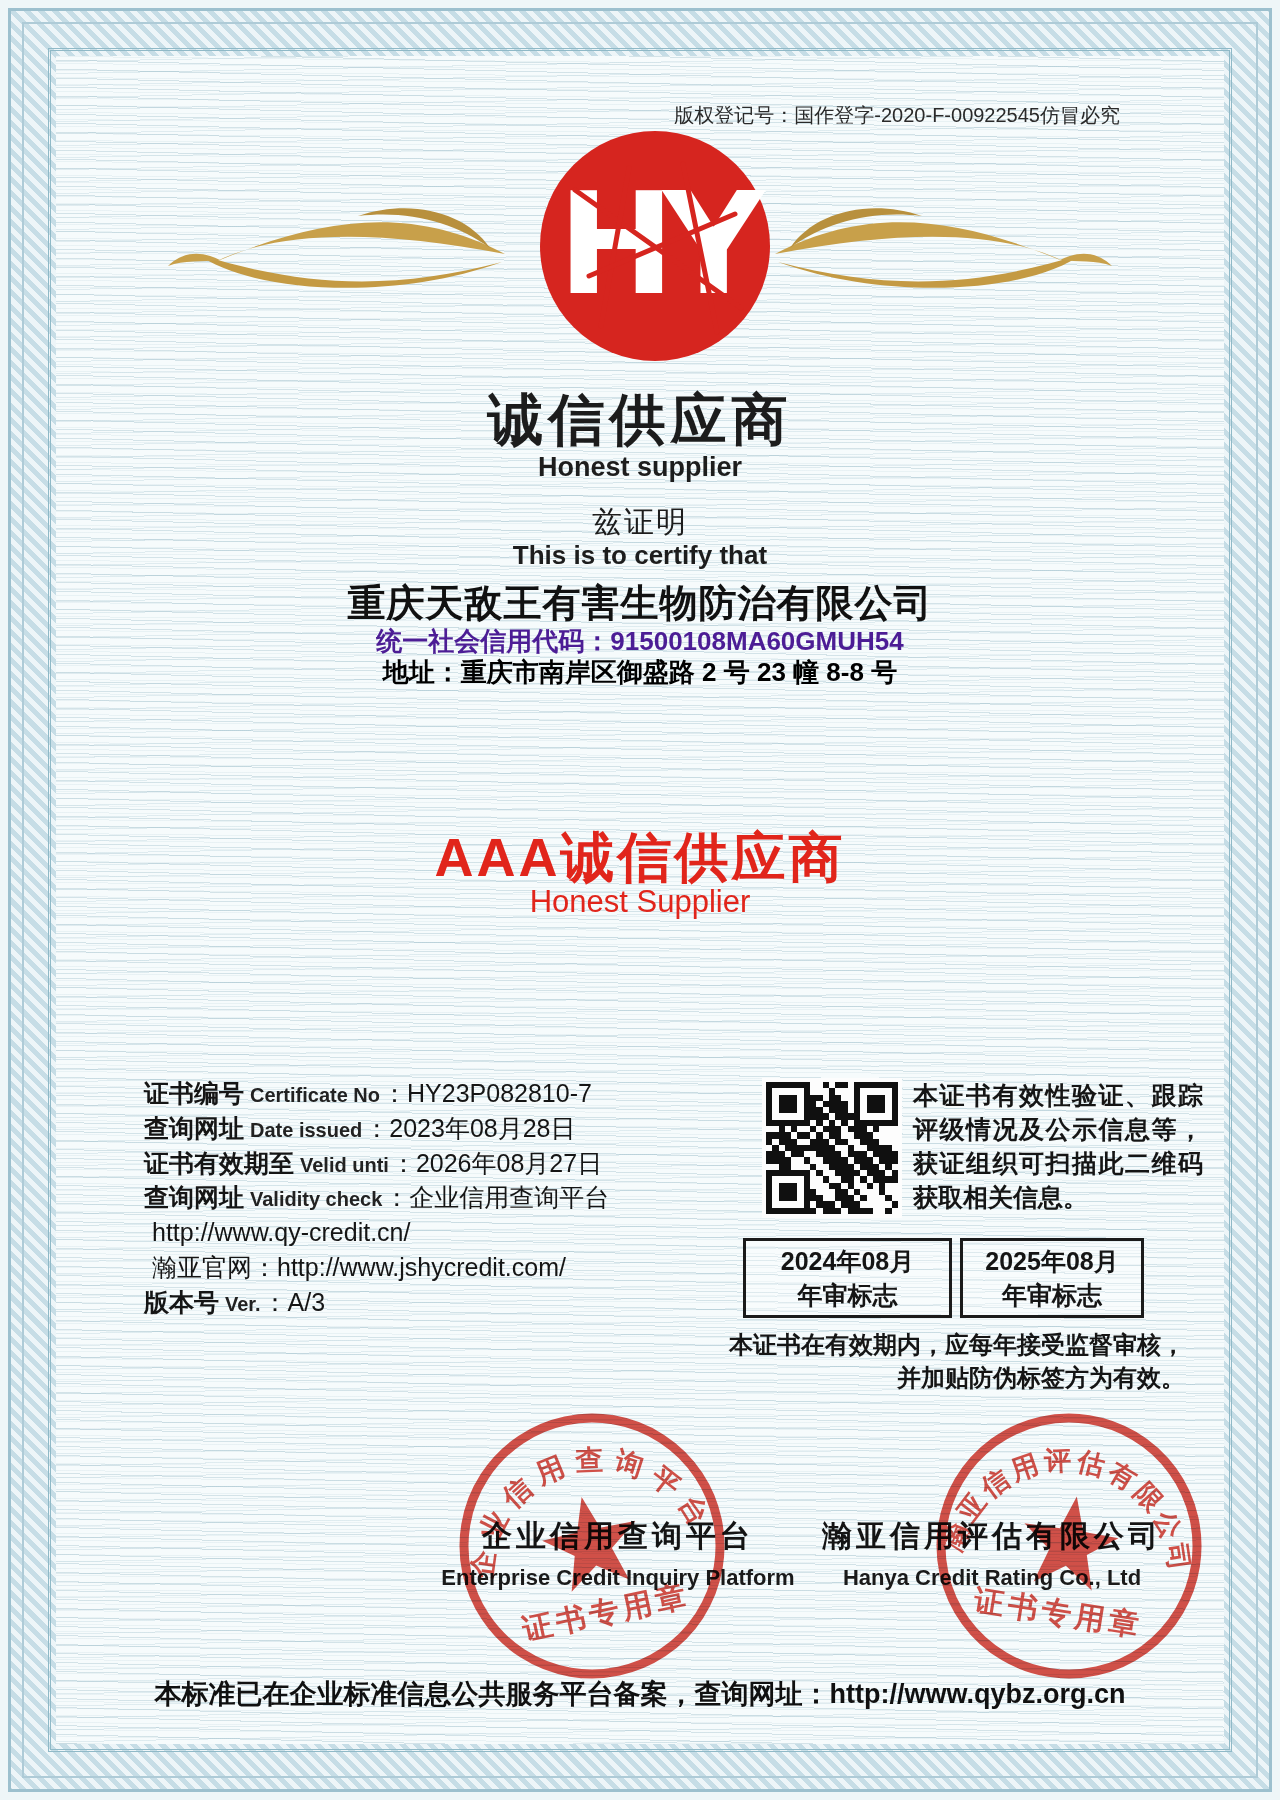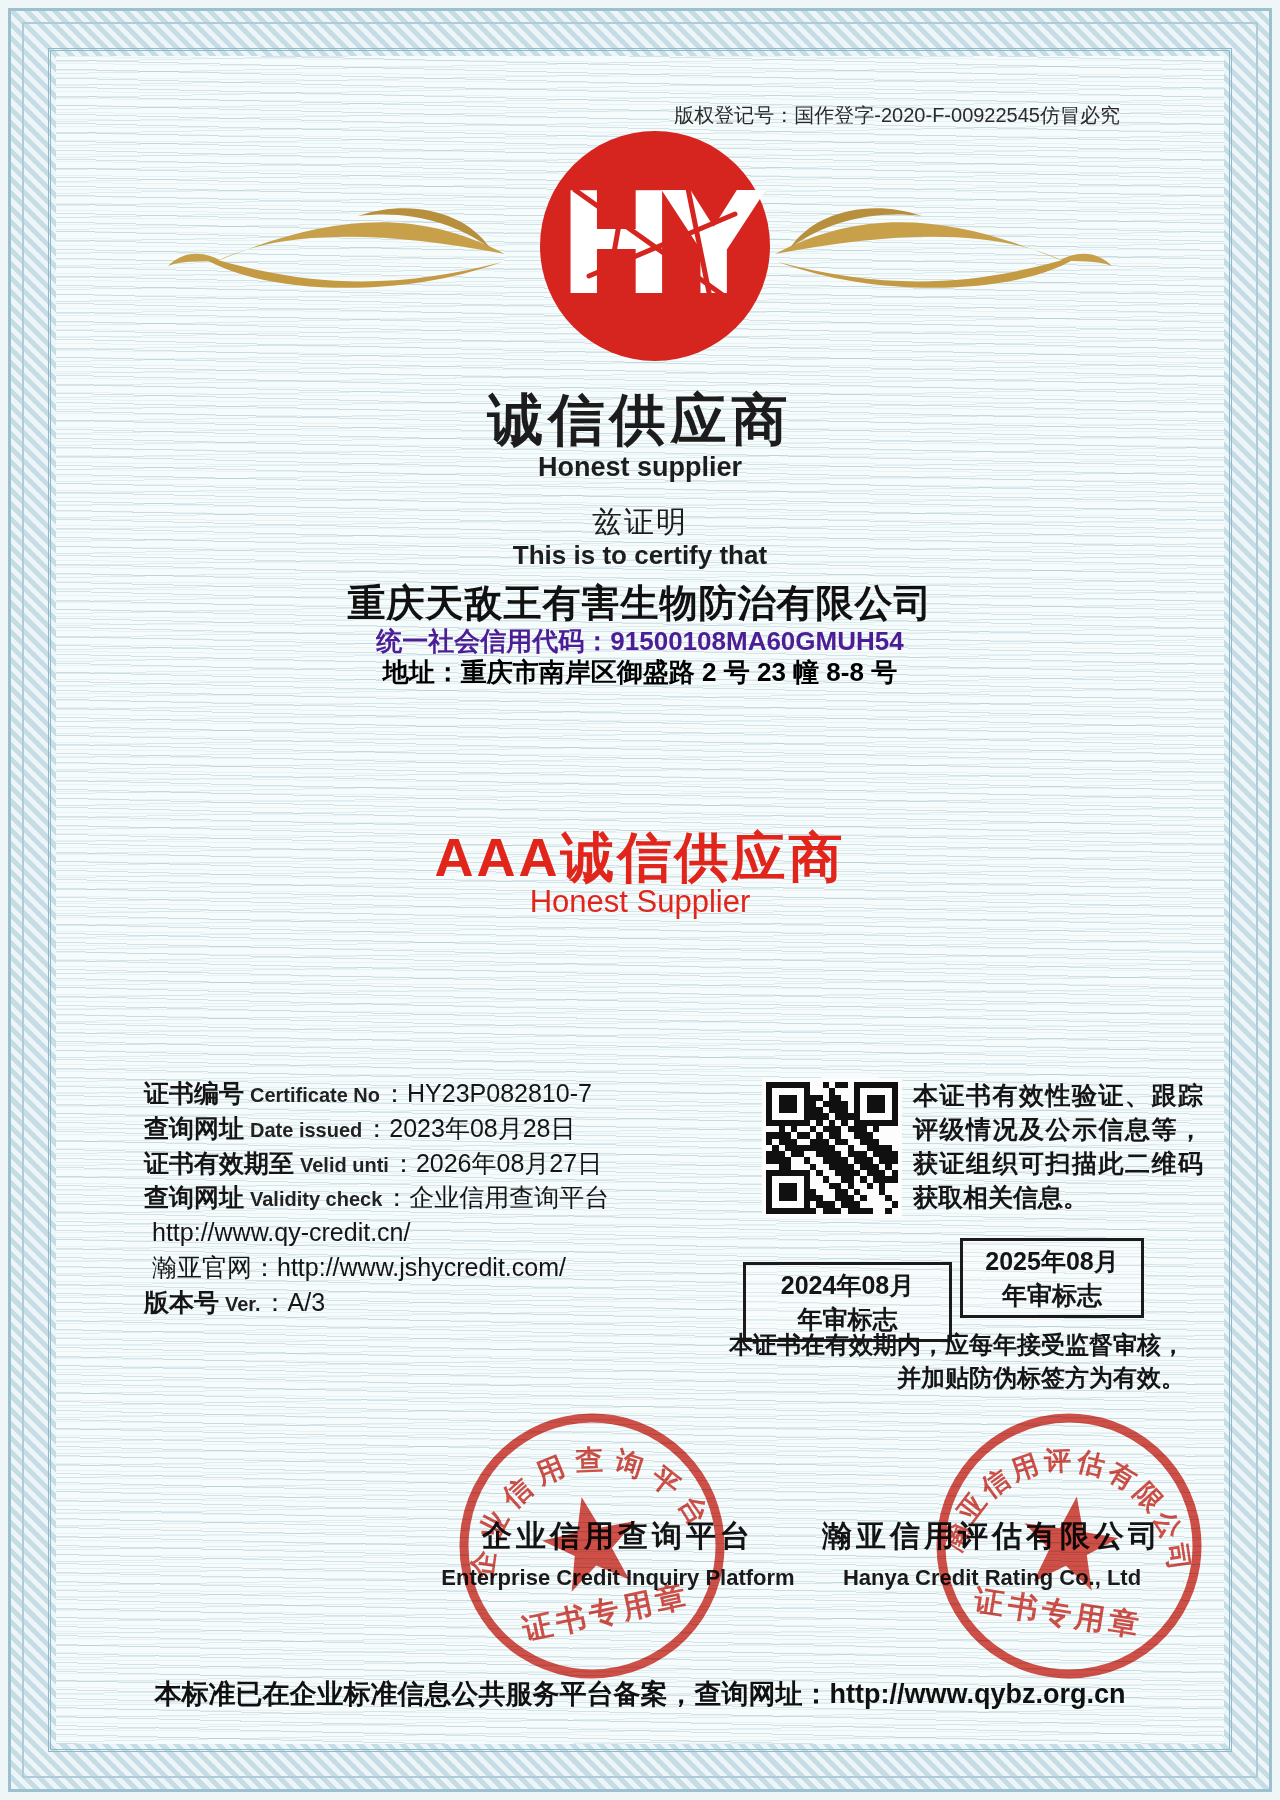--- a/index.html
+++ b/index.html
@@ -61,21 +61,21 @@
   .qr{top:1078px;left:762px;width:140px;height:140px;background:#fdfdfd;
       padding:4px;box-sizing:border-box;display:grid;
       grid-template-columns:repeat(21,1fr);grid-template-rows:repeat(21,1fr);}
   .qr .q1{background:#101010;}
   .qr-note{top:1078px;left:913px;width:290px;font-size:25px;font-weight:600;
       color:#151515;line-height:34px;text-align:justify;}
   
   .badge{top:1238px;height:80px;border:3px solid #1b1b1b;box-sizing:border-box;
       display:flex;flex-direction:column;justify-content:center;align-items:center;
       font-size:25px;font-weight:600;color:#151515;line-height:34px;background:rgba(255,255,255,0.25);}
-  .badge.b1{left:743px;width:209px;margin-top:24px;}
+  .badge.b1{left:743px;width:209px;}
   .badge.b2{left:960px;width:184px;}
   .validity-note{top:1328px;left:713px;width:472px;text-align:right;
       font-size:24px;font-weight:600;color:#151515;line-height:33px;}
   
   .issuer{text-align:center;}
   .issuer .cn{font-size:30px;font-weight:bold;color:#141414;letter-spacing:4px;}
   .issuer .en{font-size:22px;font-weight:600;color:#1a1a1a;margin-top:8px;}
   .issuer.left{top:1516px;left:418px;width:400px;}
   .issuer.right{top:1516px;left:792px;width:400px;}
   .seal{position:absolute;z-index:3;opacity:0.82;mix-blend-mode:multiply;}

